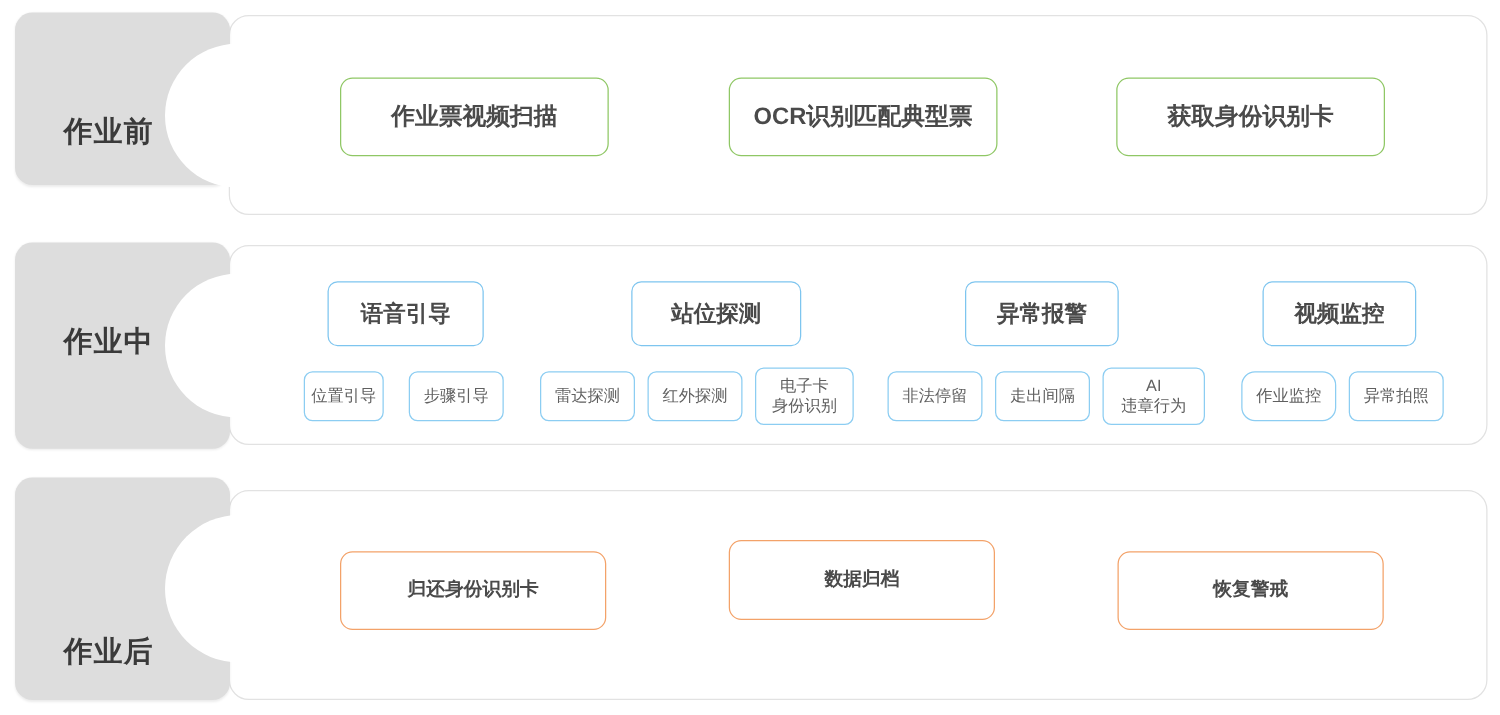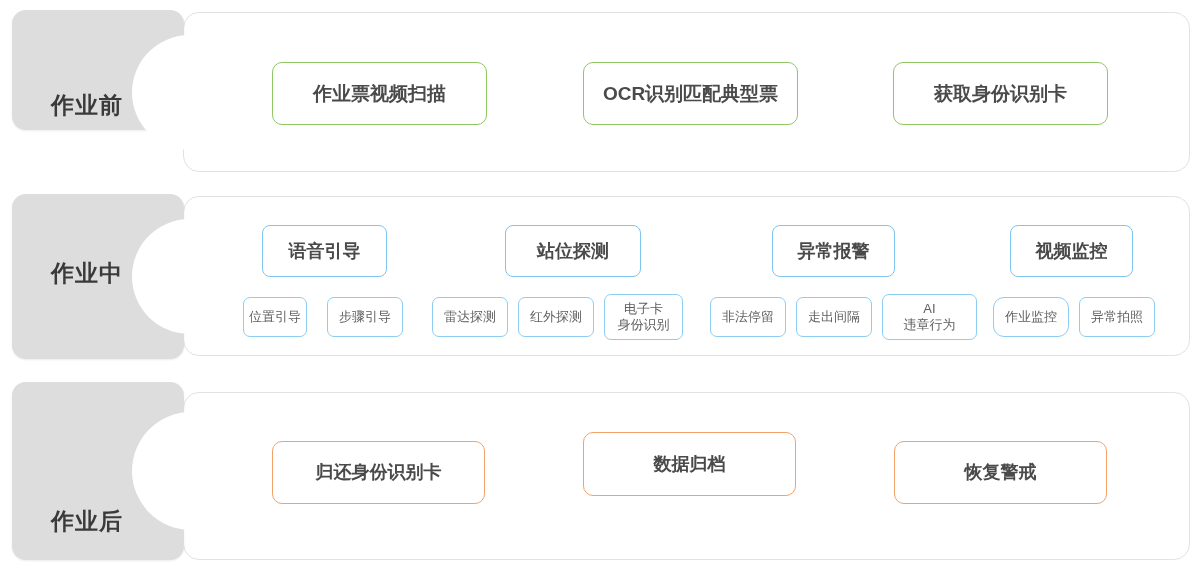--- a/index.html
+++ b/index.html
@@ -81,21 +81,21 @@
     border: 1.6px solid #8fc765;
     font-size: 19px;
     font-weight: bold;
     color: #4a4a4a;
     border-radius: 10px;
   }
 
   
   .node.orange {
     border: 1.6px solid #f3a269;
-    font-size: 18px;
+    font-size: 15px;
     font-weight: bold;
     color: #4a4a4a;
     border-radius: 10px;
   }
 
   
   .node.blue-main {
     border: 1.6px solid #7ec5ef;
     font-size: 18px;
     font-weight: bold;
@@ -114,21 +114,21 @@
 </style>
 </head>
 <body>
 
 <div id="canvas">
 
   <div class="stage">
 
     <div class="stage-card" style="left:183px; top:12px; width:1007px; height:160px;"></div>
 
-    <div class="stage-label" style="left:12px; top:10px; width:172px; height:120px;">
+    <div class="stage-label" style="left:12px; top:10px; width:172px; height:138px;">
       <div class="notch" style="left:120px; top:25px; width:115px; height:115px;"></div>
       <div class="label-text" style="top:80px;">作业前</div>
     </div>
 
     <div class="node green" style="left:272px; top:62px; width:215px; height:63px;">作业票视频扫描</div>
 
     <div class="node green" style="left:583px; top:62px; width:215px; height:63px;">OCR识别匹配典型票</div>
 
     <div class="node green" style="left:893px; top:62px; width:215px; height:63px;">获取身份识别卡</div>
   </div>
@@ -148,21 +148,21 @@
 
     <div class="node blue-main" style="left:505px; top:225px; width:136px; height:52px;">站位探测</div>
     <div class="node blue-sub" style="left:432px; top:297px; width:76px; height:40px;">雷达探测</div>
     <div class="node blue-sub" style="left:518px; top:297px; width:76px; height:40px;">红外探测</div>
     <div class="node blue-sub" style="left:604px; top:294px; width:79px; height:46px;">电子卡
 身份识别</div>
 
     <div class="node blue-main" style="left:772px; top:225px; width:123px; height:52px;text-align:center;">异常报警</div>
     <div class="node blue-sub" style="left:710px; top:297px; width:76px; height:40px;">非法停留</div>
     <div class="node blue-sub" style="left:796px; top:297px; width:76px; height:40px;">走出间隔</div>
-    <div class="node blue-sub" style="left:882px; top:294px; width:95px; height:46px;">AI
+    <div class="node blue-sub" style="left:882px; top:294px; width:82px; height:46px;">AI
 违章行为</div>
 
     <div class="node blue-main" style="left:1010px; top:225px; width:123px; height:52px;">视频监控</div>
     <div class="node blue-sub" style="left:993px; top:297px; width:76px; height:40px;border-radius:11px;">作业监控</div>
     <div class="node blue-sub" style="left:1079px; top:297px; width:76px; height:40px;">异常拍照</div>
   </div>
 
   <div class="stage">
 
     <div class="stage-card" style="left:183px; top:392px; width:1007px; height:168px;"></div>

